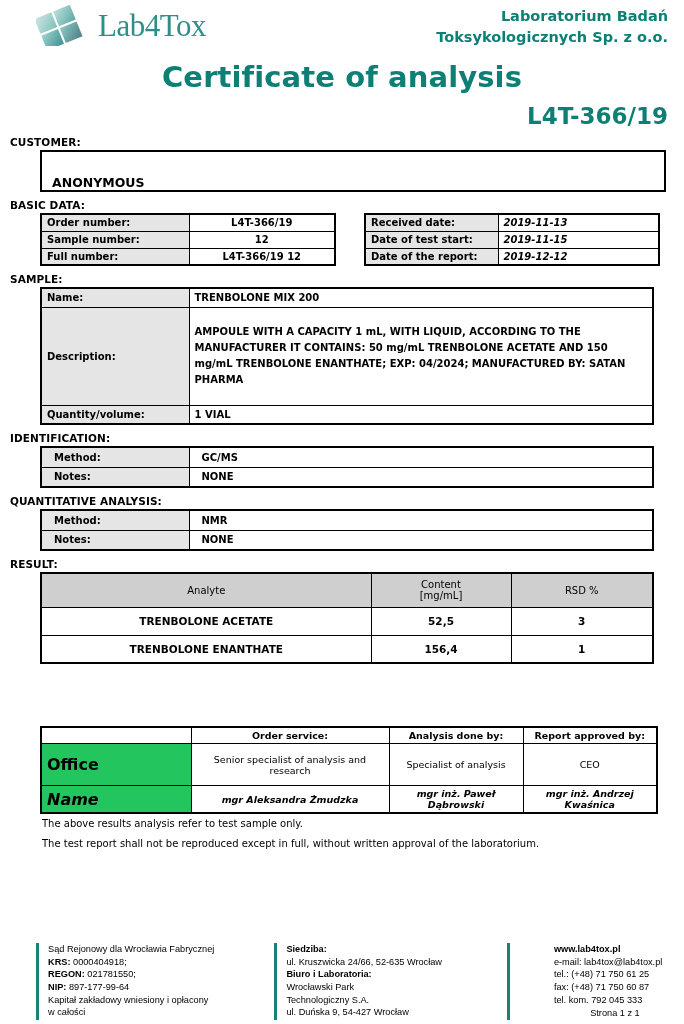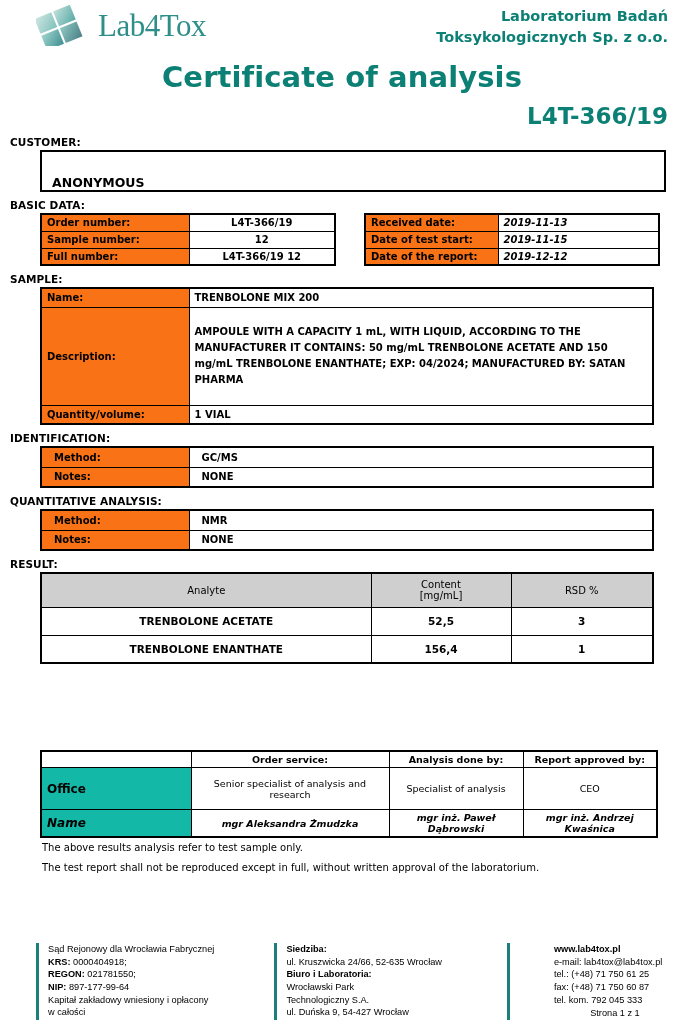--- a/index.html
+++ b/index.html
@@ -31,21 +31,21 @@
     margin-top:9px; padding-right:8px;
   }
 
   
   .sec-label { font-size:10.5px; font-weight:bold; margin:7px 0 2px 2px; letter-spacing:0.1px; }
 
   
   table { border-collapse:collapse; font-size:10px; }
   .bordered { border:2px solid #000; }
   .bordered td, .bordered th { border:1px solid #000; padding:2px 5px; }
-  .gray { background:#f97316; font-weight:bold; }
+  .gray { background:#e5e5e5; font-weight:bold; }
 
   .customer-box {
     margin:0 10px 0 32px; border:2px solid #000; height:42px;
     display:flex; align-items:flex-end; padding-left:10px;
     font-size:12.5px; font-weight:bold;
   }
 
   .basic-row { display:flex; margin-left:32px; margin-right:10px; gap:28px; }
   .basic-tbl { width:296px; table-layout:fixed; }
   .basic-tbl td { height:17px; }
@@ -65,29 +65,29 @@
   .sample-qty td { height:19px; }
 
   .meth-tbl td { height:20px;padding-left:12px; }
 
   .result-tbl { width:614px; margin-left:32px; table-layout:fixed; text-align:center; }
   .result-tbl th { background:#cfcfcf; font-weight:normal; height:34px; font-size:10px; }
   .result-tbl td { height:28px; font-weight:bold; font-size:10.5px; }
   .result-tbl .c-analyte { width:330px; }
   .result-tbl .c-content { width:140px; }
 
-  .sign-tbl { width:614px; margin-left:32px; table-layout:fixed; text-align:center;margin-top:24px; }
+  .sign-tbl { width:614px; margin-left:32px; table-layout:fixed; text-align:center; }
   .sign-tbl td { font-size:9.5px; }
   .sign-tbl .c1 { width:150px; }
   .sign-tbl .c2 { width:198px; }
   .sign-tbl .c3 { width:134px; }
   .sign-tbl .hdr td { height:15px; font-weight:bold; }
   .sign-tbl .office td { height:42px; }
   .sign-tbl .namerow td { height:17px; font-style:italic; font-weight:bold; }
-  .sign-tbl td.lbl { text-align:left; font-weight:bold; background:#14b8a6; font-size:12px; }
+  .sign-tbl td.lbl { text-align:left; font-weight:bold; background:#22c55e; font-size:16px; }
   .sign-tbl td.blank { background:#ffffff; border-top:none; border-left:none; }
 
   .note { font-size:10px; margin-left:34px; margin-top:4px; }
 
   
   .footer {
     position:absolute; left:0; bottom:4px; width:684px;
     display:flex; padding:0 8px;
     font-family:"Liberation Sans", sans-serif; font-size:9.2px; line-height:1.38;
   }

